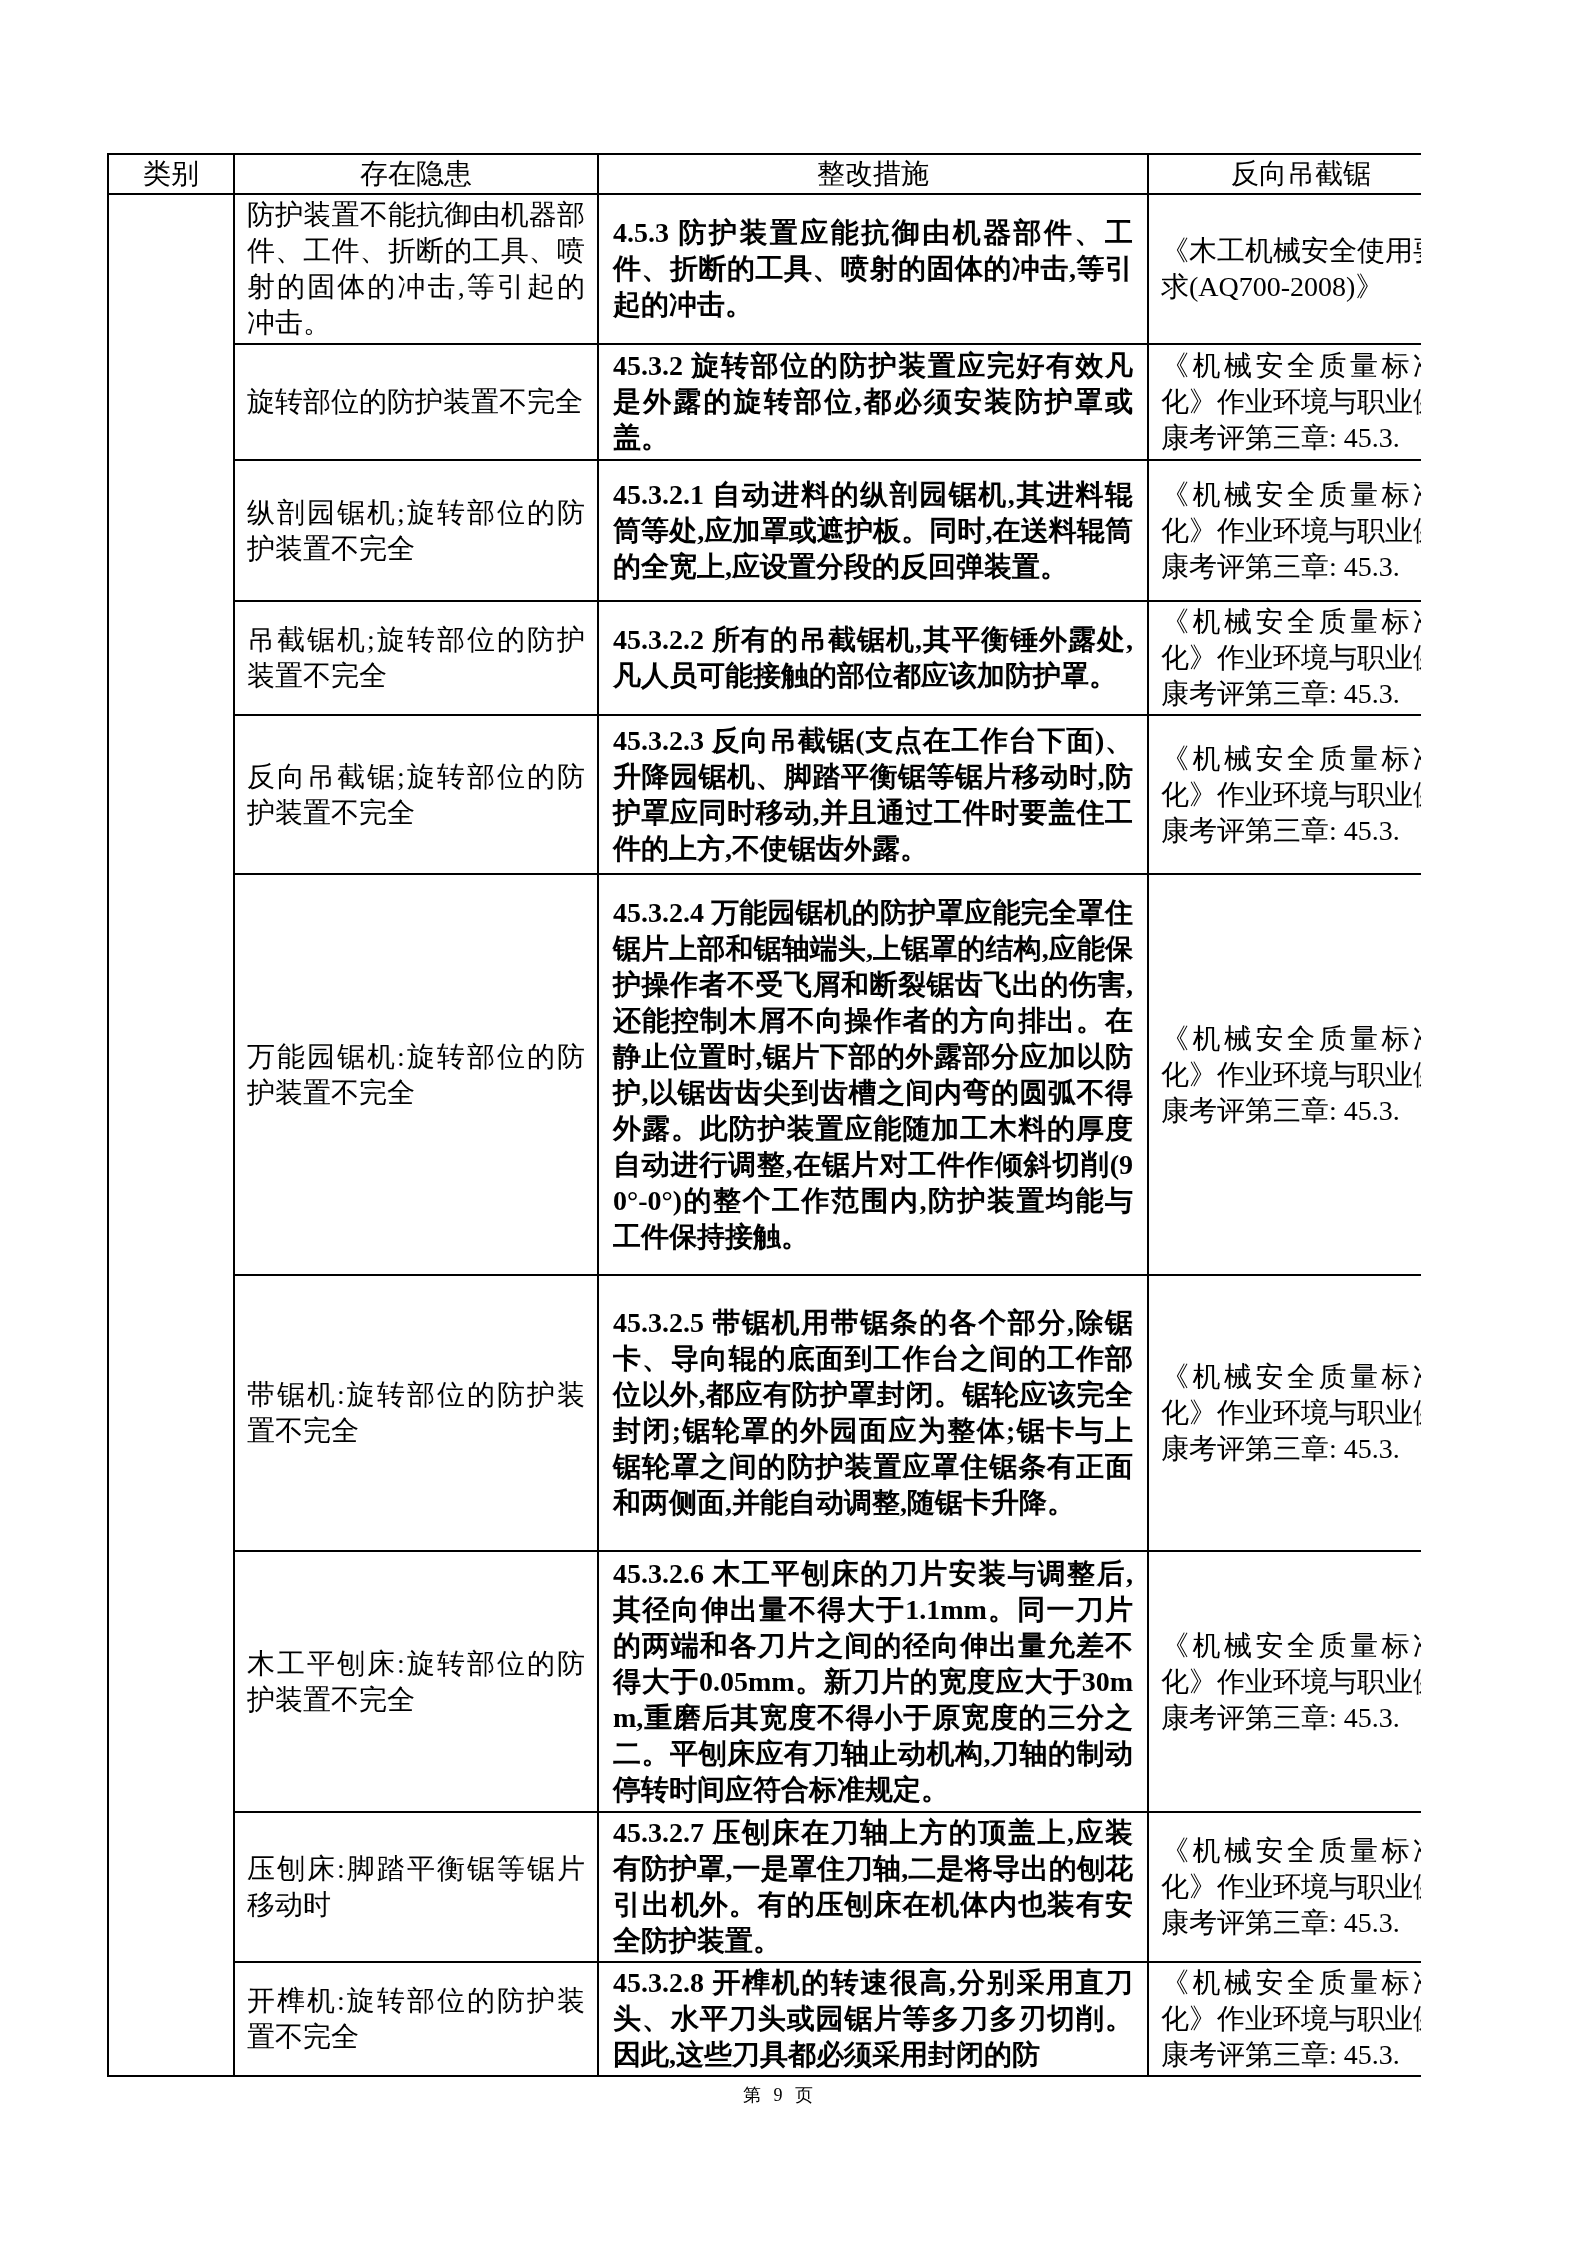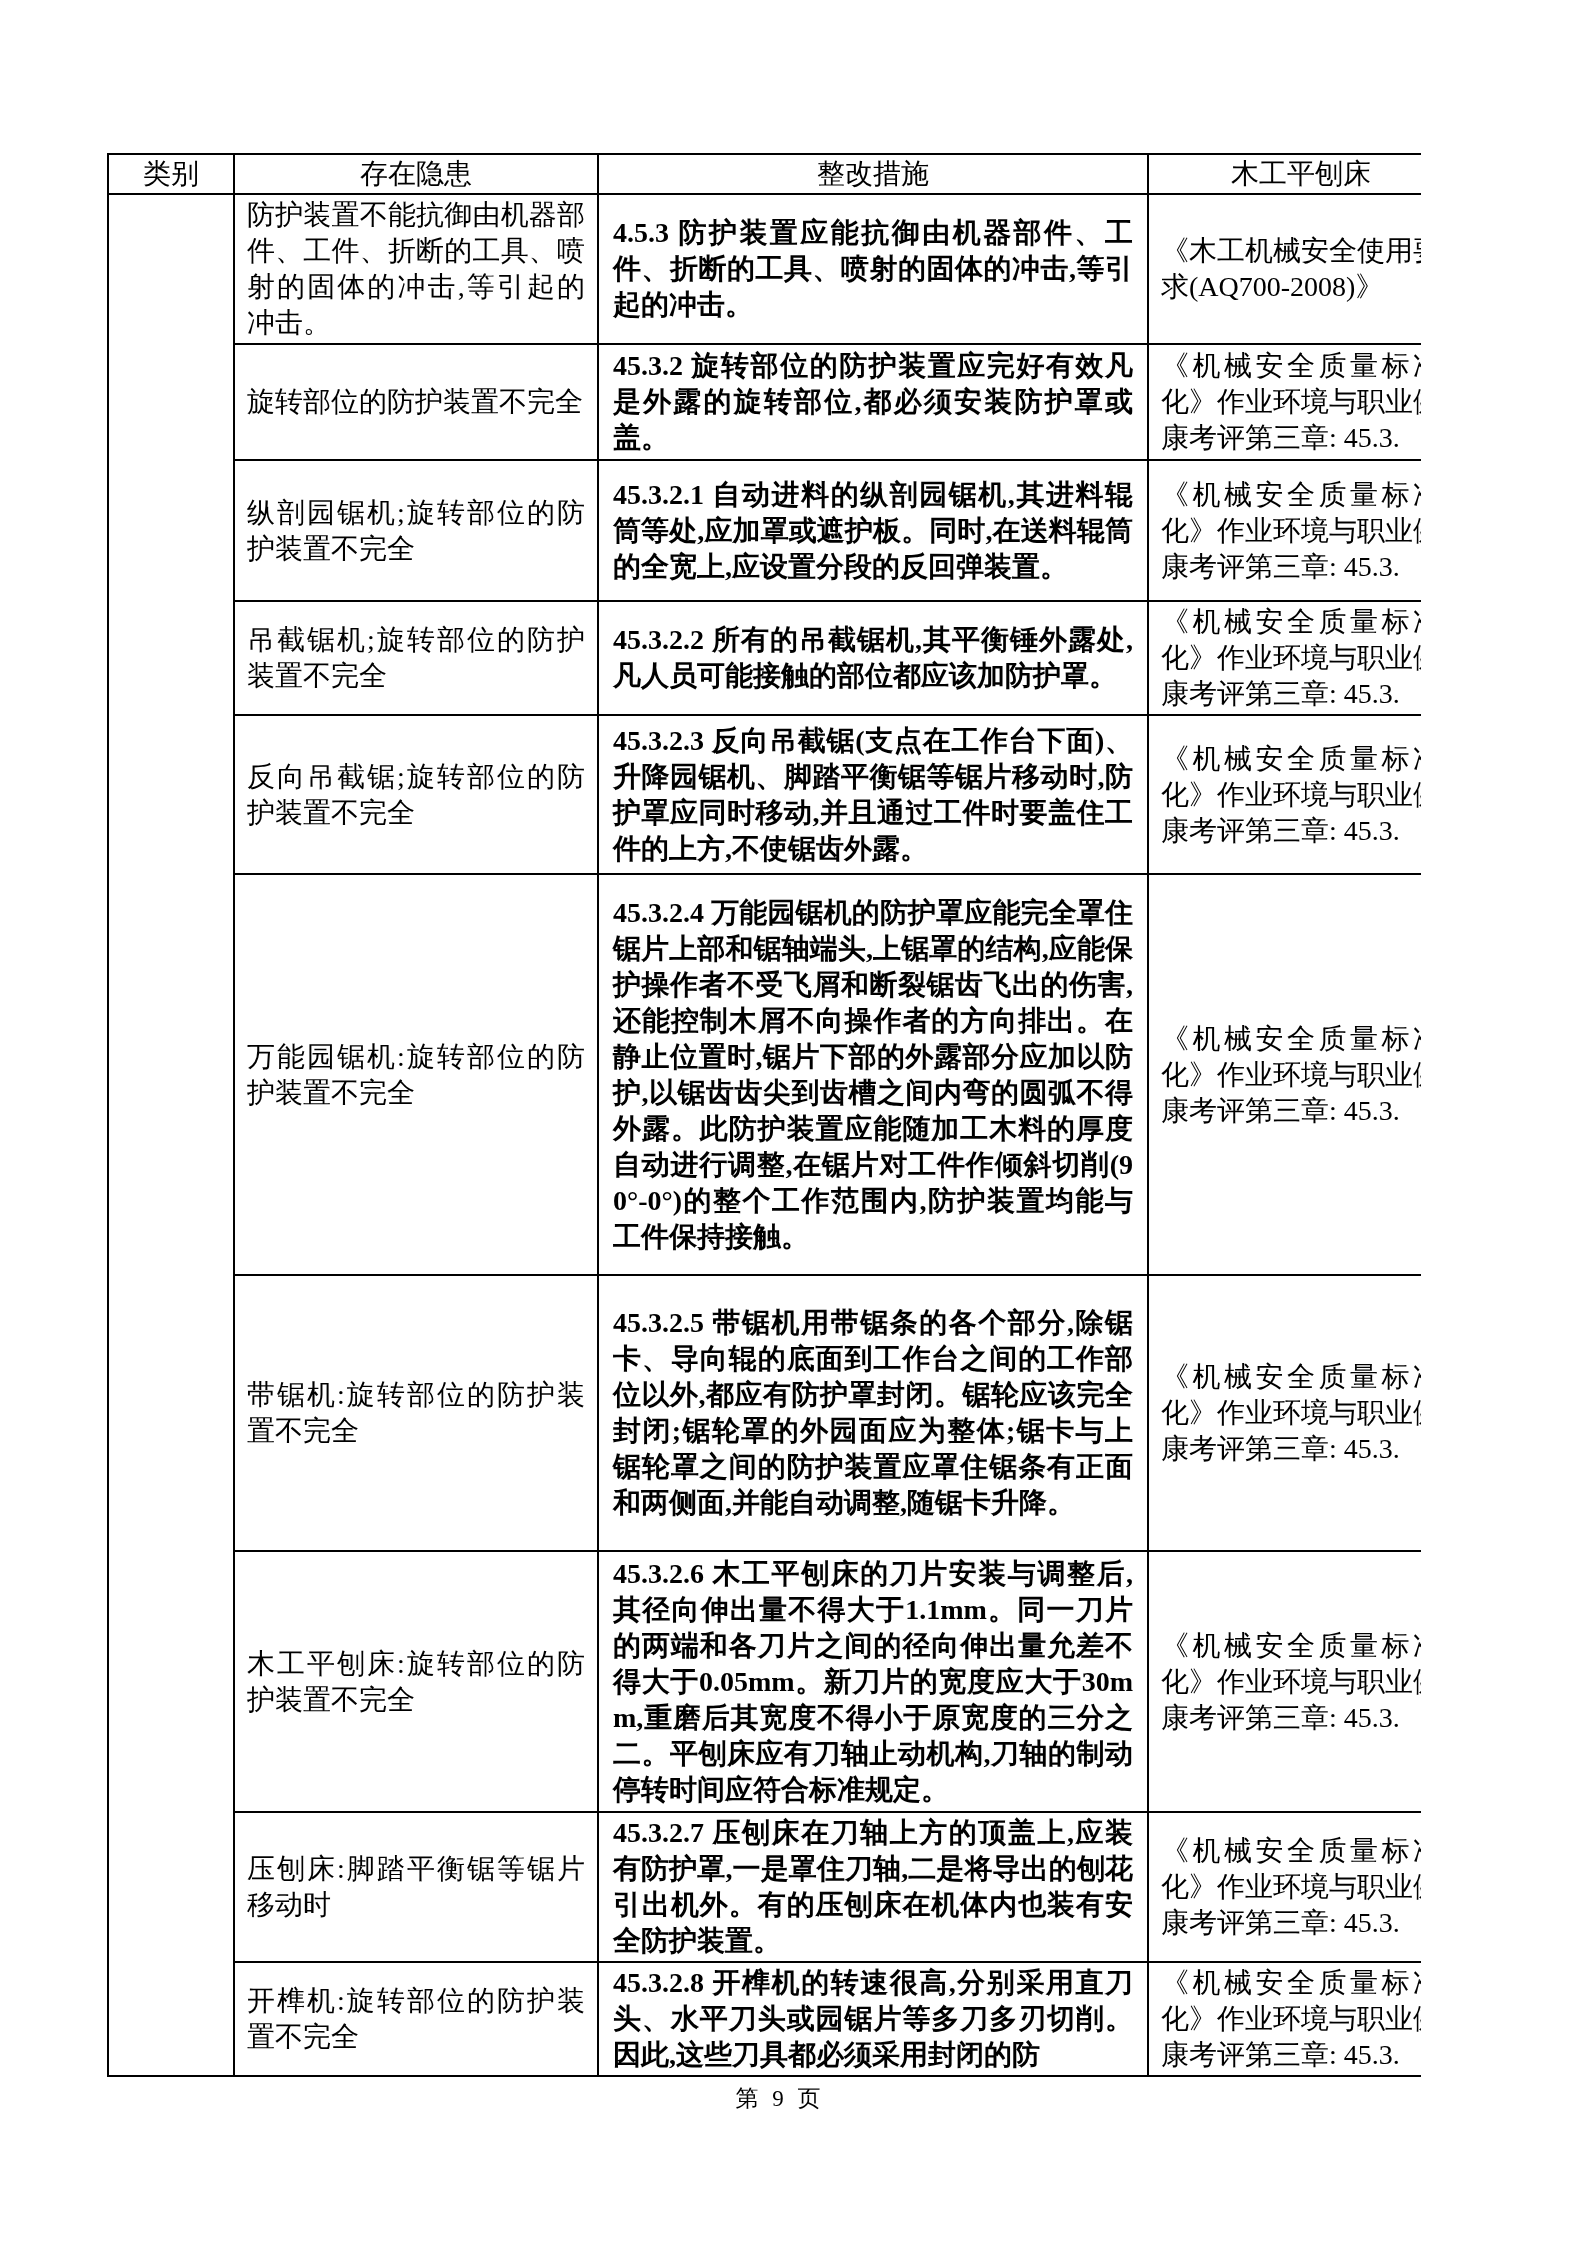--- a/index.html
+++ b/index.html
@@ -51,21 +51,21 @@
   tr.r7{height:276px;}
   tr.r8{height:261px;}
   tr.r9{height:141px;}
   tr.r10{height:112px;margin-left:44px;}
   .footer{
     position:absolute;
     left:107px;
     top:2083px;
     width:1346px;
     text-align:center;
-    font-size:23px;
+    font-size:18px;
     letter-spacing:4px;
   }
   .pmark{
     position:absolute;
     left:1458px;
     color:#8a8a8a;
     font-size:17px;
     line-height:17px;
     font-family:"DejaVu Sans",sans-serif;
     user-select:none;
@@ -81,21 +81,21 @@
         <col class="c1">
         <col class="c2">
         <col class="c3">
         <col class="c4">
       </colgroup>
     <tbody>
         <tr class="hr">
       <th>类别</th>
       <th>存在隐患</th>
       <th>整改措施</th>
-      <th>木工平刨床</th>
+      <th>反向吊截锯</th>
     </tr>
     <tr class="r1">
       <td class="category" rowspan="10"></td>
       <td class="hazard">防护装置不能抗御由机器部件、工件、折断的工具、喷射的固体的冲击,等引起的冲击。</td>
       <td class="measure">4.5.3 防护装置应能抗御由机器部件、工件、折断的工具、喷射的固体的冲击,等引起的冲击。</td>
       <td class="standard">《木工机械安全使用要求(AQ700-2008)》</td>
     </tr>
     <tr class="r2">
       <td class="hazard">旋转部位的防护装置不完全</td>
       <td class="measure">45.3.2  旋转部位的防护装置应完好有效凡是外露的旋转部位,都必须安装防护罩或盖。</td>

